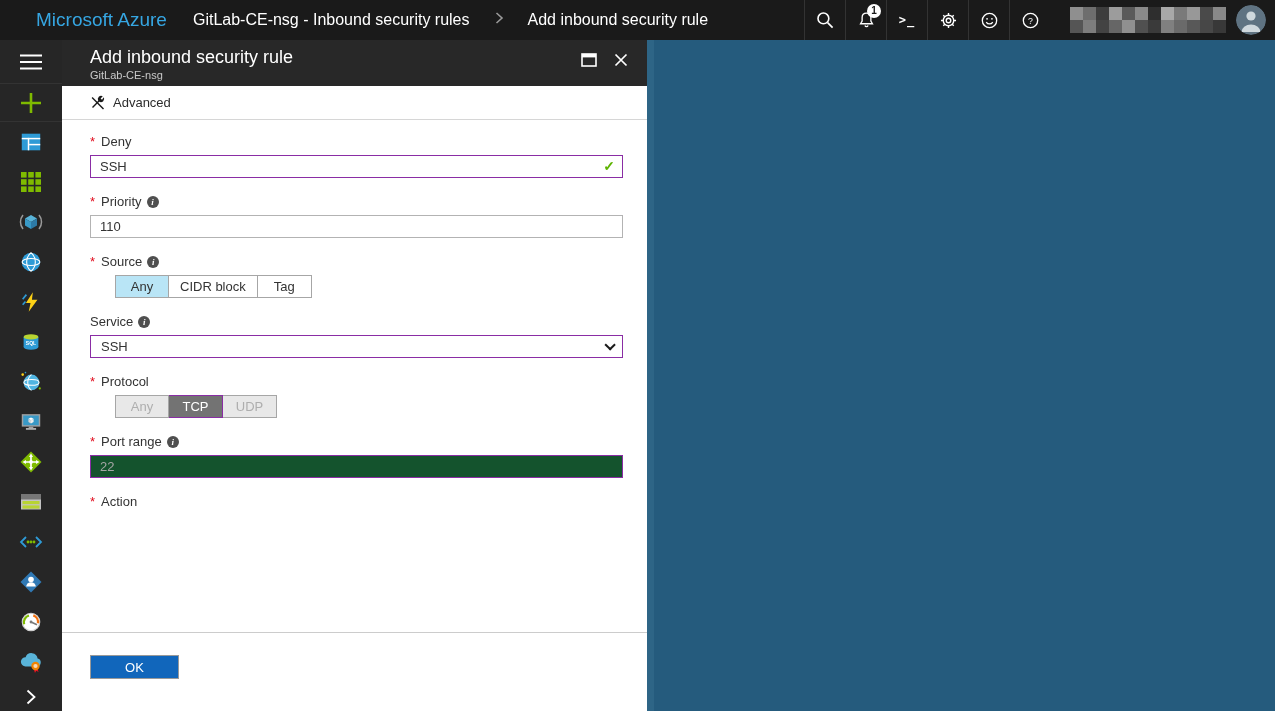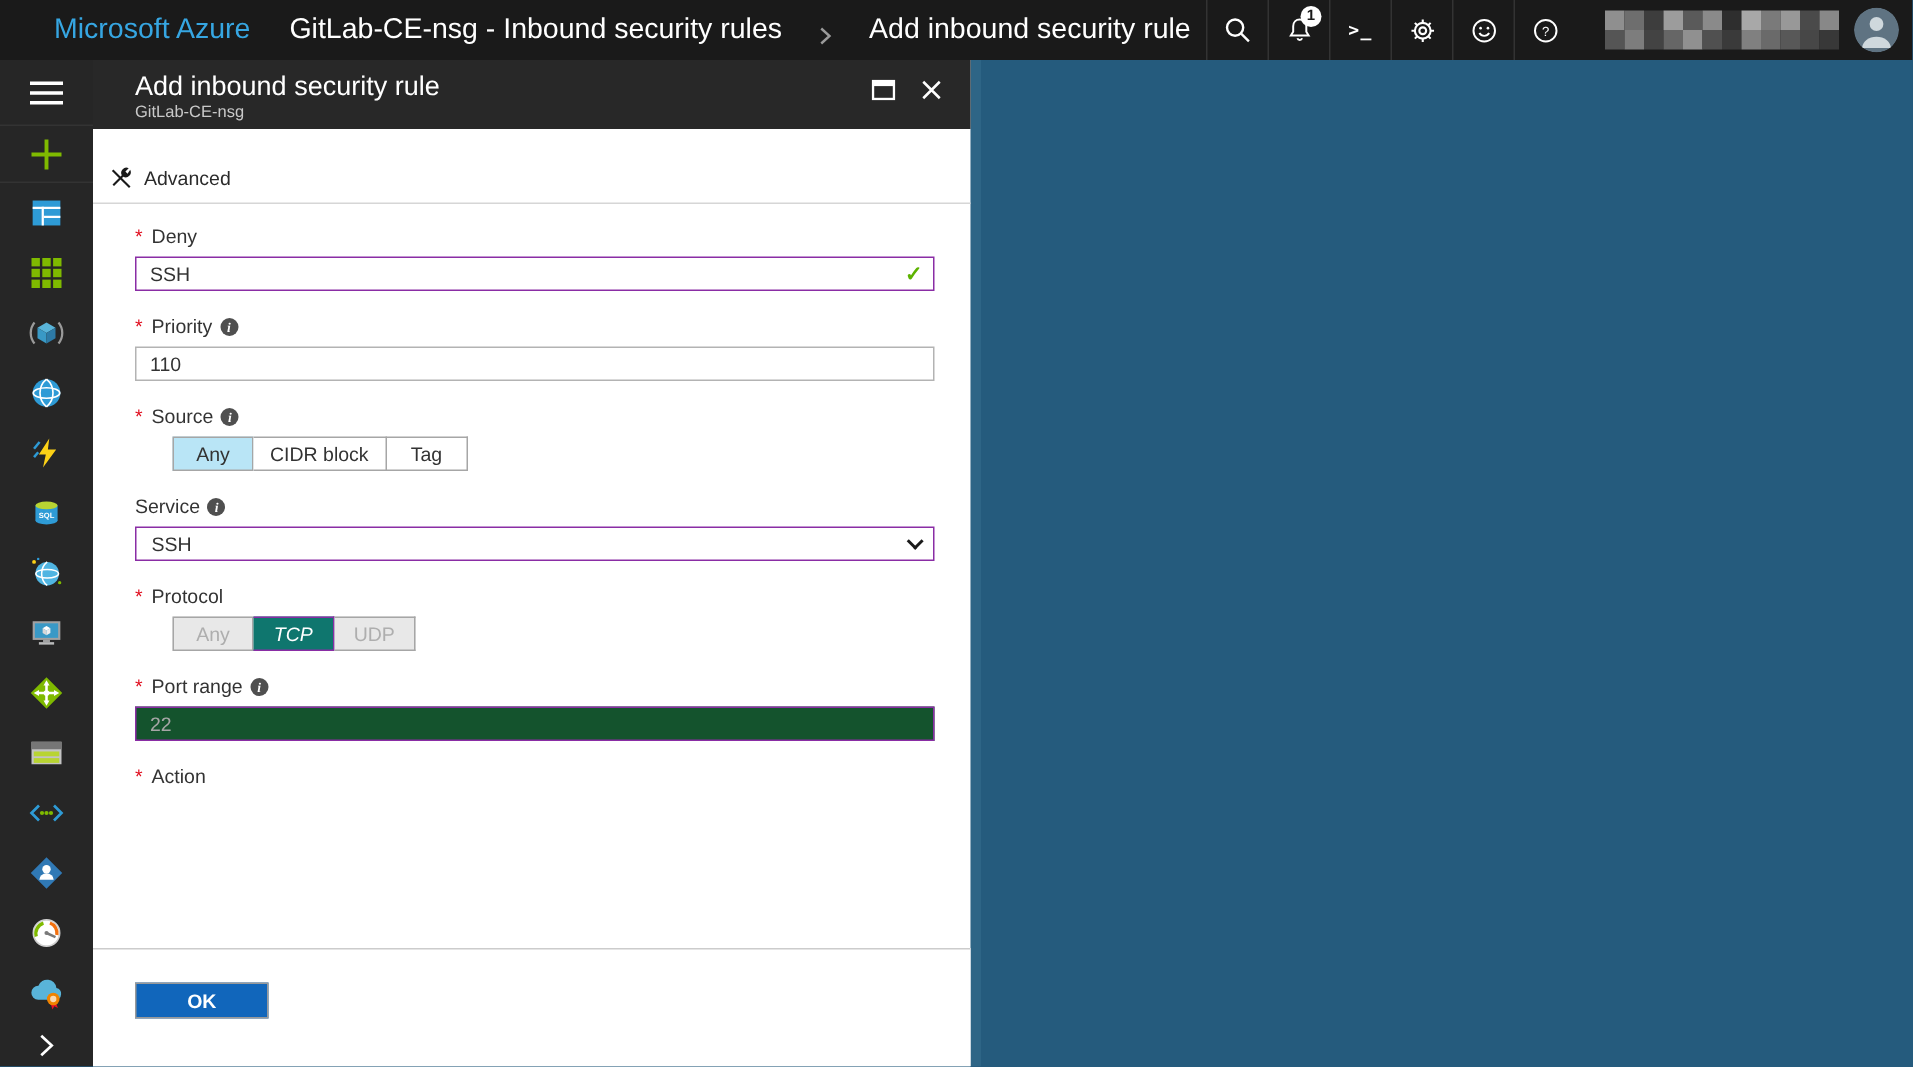--- a/index.html
+++ b/index.html
@@ -12,21 +12,21 @@
 
   
   .topbar {
     position:absolute; top:0; left:0; right:0; height:40px;
     background:#1a1a1a; display:flex; align-items:center; z-index:20;
   }
   .brand {
     color:#36a6e2; font-size:19px; font-weight:300;
     padding:0 26px 0 36px; white-space:nowrap; cursor:pointer;
   }
-  .breadcrumb { display:flex; align-items:flex-end; gap:24px; color:#ffffff; font-size:19px; }
+  .breadcrumb { display:flex; align-items:flex-start; gap:24px; color:#ffffff; font-size:16px; }
   .crumb { cursor:pointer; white-space:nowrap; }
   .crumb-sep { display:flex; align-items:center; }
   .topbar-right { margin-left:auto; display:flex; align-items:stretch; height:100%; }
   .tb-cell {
     width:41px; display:flex; align-items:center; justify-content:center;
     border-left:1px solid #333333; position:relative; cursor:pointer;
   }
   .tb-badge {
     position:absolute; top:4px; right:5px; min-width:14px; height:14px;
     background:#ffffff; color:#1a1a1a; border-radius:50%;
@@ -61,21 +61,21 @@
   .blade-header {
     height:46px; background:#282828; color:#fff;
     padding:5px 14px 0 28px; position:relative;
   }
   .blade-title { font-size:18px; font-weight:300; line-height:24px; white-space:nowrap; }
   .blade-sub { font-size:11px; color:#c9c9c9; line-height:13px; }
   .blade-controls { position:absolute; right:14px; top:9px; display:flex; gap:8px; }
   .blade-ctrl { width:24px; height:22px; display:flex; align-items:center; justify-content:center; cursor:pointer; }
   .blade-toolbar {
     height:34px; border-bottom:1px solid #d6d6d6;
-    display:flex; align-items:center; padding-left:11px;margin-top:16px;
+    display:flex; align-items:center; padding-left:28px;
   }
   .advanced { display:flex; align-items:center; gap:7px; font-size:13px; color:#2b2b2b; cursor:pointer; }
 
   .blade-body { padding:14px 28px 0 28px; }
   .field { margin-bottom:16px; }
   .field-label {
     font-size:13px; color:#333333; margin-bottom:6px;
     display:flex; align-items:center; gap:5px; line-height:15px;
   }
   .req { color:#e00b1c; margin-right:1px; }
@@ -95,40 +95,40 @@
   .input-disabled { background:#14532d; color:#a6a6a6; border-color:#8a2da5; }
 
   .toggle-group { display:flex;margin-left:25px; }
   .toggle-btn {
     min-width:54px; height:23px; border:1px solid #a6a6a6; border-left:none;
     background:#fff; font-size:13px; color:#333; display:flex; align-items:center;
     justify-content:center; padding:0 11px; cursor:pointer; white-space:nowrap;
   }
   .toggle-btn:first-child { border-left:1px solid #a6a6a6; }
   .sel-blue { background:#b9e5f6; }
-  .sel-purple { background:#0f766e; color:#fff; border-color:#8a2da5;font-style:italic; }
+  .sel-purple { background:#737373; color:#fff; border-color:#8a2da5; }
   .dis { background:#e8e8e8; color:#aeaeae; cursor:default; }
 
   .select {
     width:533px; height:23px; border:1px solid #8a2da5; background:#fff;
     display:flex; align-items:center; justify-content:space-between;
     padding:0 10px; font-size:13px; color:#333; cursor:pointer;
   }
   .select-chevron {
     width:8px; height:8px; border-right:2px solid #1a1a1a; border-bottom:2px solid #1a1a1a;
     transform:rotate(45deg) translateY(-3px); flex:none;
   }
 
   .blade-footer {
     position:absolute; left:0; right:0; bottom:0; height:79px;
     border-top:1px solid #cccccc; padding:22px 28px; background:#fff;
   }
   .ok-btn {
     width:89px; height:24px; background:#1166bb; color:#ffffff;
-    border:1px solid #999999; font-size:13px; font-weight:bold; cursor:pointer;
+    border:1px solid #999999; font-size:13px; font-weight:normal; cursor:pointer;
     font-family:"Liberation Sans", sans-serif;
   }
 
   
   .canvas { position:absolute; top:40px; left:647px; right:0; bottom:0; background:#255b7d; }
   .canvas-strip { position:absolute; left:0; top:0; bottom:0; width:7px; background:#2e6586; }
 
   svg { display:block; }
 </style>
 </head>

